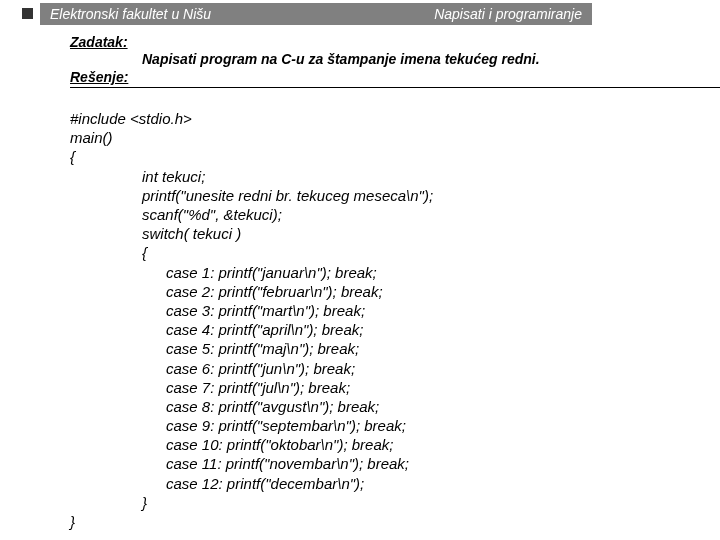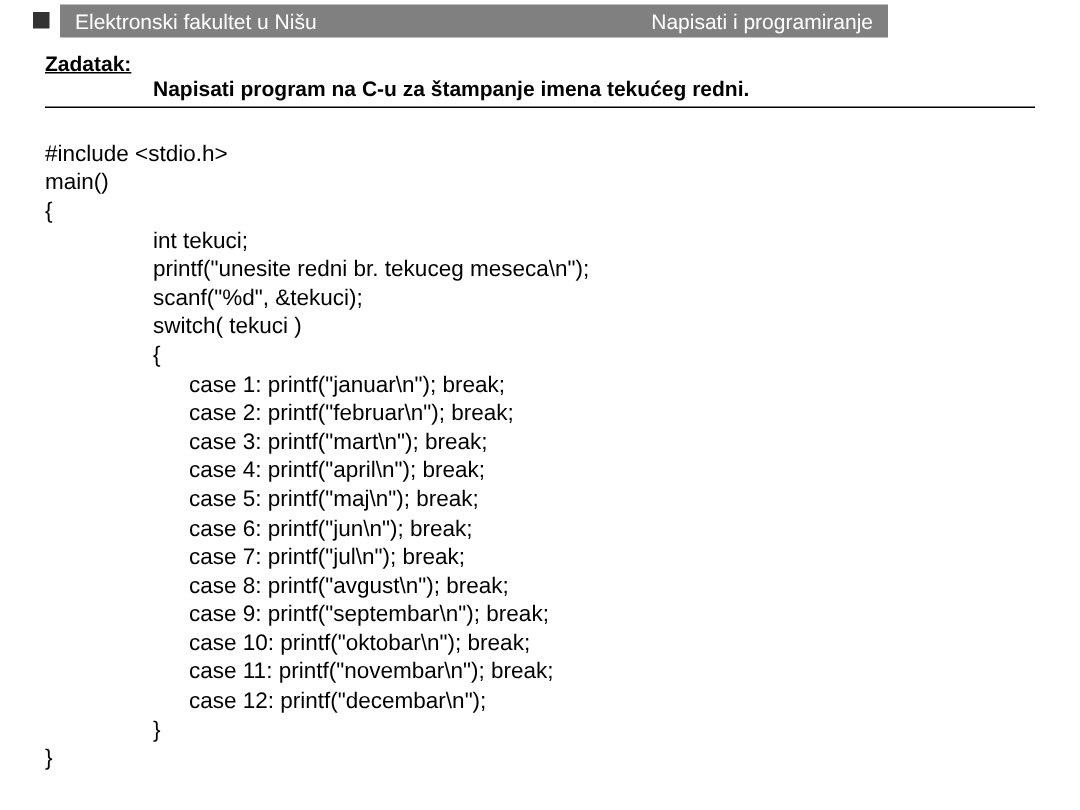--- a/index.html
+++ b/index.html
@@ -11,20 +11,21 @@
     font-family: Arial, Helvetica, sans-serif;
     font-size: 14px;
     color: #000;
     overflow: hidden;
   }
   .slide {
     position: relative;
     width: 592px;
     height: 540px;
     box-sizing: border-box;
+    font-style: italic;
   }
   .header {
     position: relative;
     height: 28px;
     background: #ffffff;
   }
   .header-bar {
     position: absolute;
     left: 40px;
     right: 0;
@@ -42,20 +43,21 @@
   .bullet {
     position: absolute;
     left: 22px;
     top: 8px;
     width: 11px;
     height: 11px;
     background: #333333;
   }
   .content {
     padding: 6px 20px 0 30px;
+    margin-left: 40px;
   }
   .zadatak-label, .resenje-label {
     font-weight: bold;
     text-decoration: underline;
   }
   .task {
     font-weight: bold;
     padding-left: 72px;
     line-height: 1.35;
   }
@@ -83,20 +85,21 @@
     <div class="bullet"></div>
     <div class="header-bar">
       <span>Elektronski fakultet u Nišu</span>
       <span>Napisati i programiranje</span>
     </div>
   </div>
 
   <div class="content">
     <div class="zadatak-label">Zadatak:</div>
     <div class="task">Napisati program na C-u za štampanje imena tekućeg redni.</div>
+    <div class="resenje-label">Rešenje:</div>
     <hr class="hr">
     <div class="code">
 <span>#include &lt;stdio.h&gt;</span>
 <span>main()</span>
 <span>{</span>
 <span class="indent1">int tekuci;</span><span class="indent1">printf("unesite redni br. tekuceg meseca\n");</span><span class="indent1">scanf("%d", &amp;tekuci);</span><span class="indent1">switch( tekuci )</span><span class="indent1">{</span><span class="indent2">case 1: printf("januar\n"); break;</span><span class="indent2">case 2: printf("februar\n"); break;</span><span class="indent2">case 3: printf("mart\n"); break;</span><span class="indent2">case 4: printf("april\n"); break;</span><span class="indent2">case 5: printf("maj\n"); break;</span><span class="indent2">case 6: printf("jun\n"); break;</span><span class="indent2">case 7: printf("jul\n"); break;</span><span class="indent2">case 8: printf("avgust\n"); break;</span><span class="indent2">case 9: printf("septembar\n"); break;</span><span class="indent2">case 10: printf("oktobar\n"); break;</span><span class="indent2">case 11: printf("novembar\n"); break;</span><span class="indent2">case 12: printf("decembar\n");</span><span class="indent1">}</span><span>}</span></div>
   </div>
 
 </div>
 

